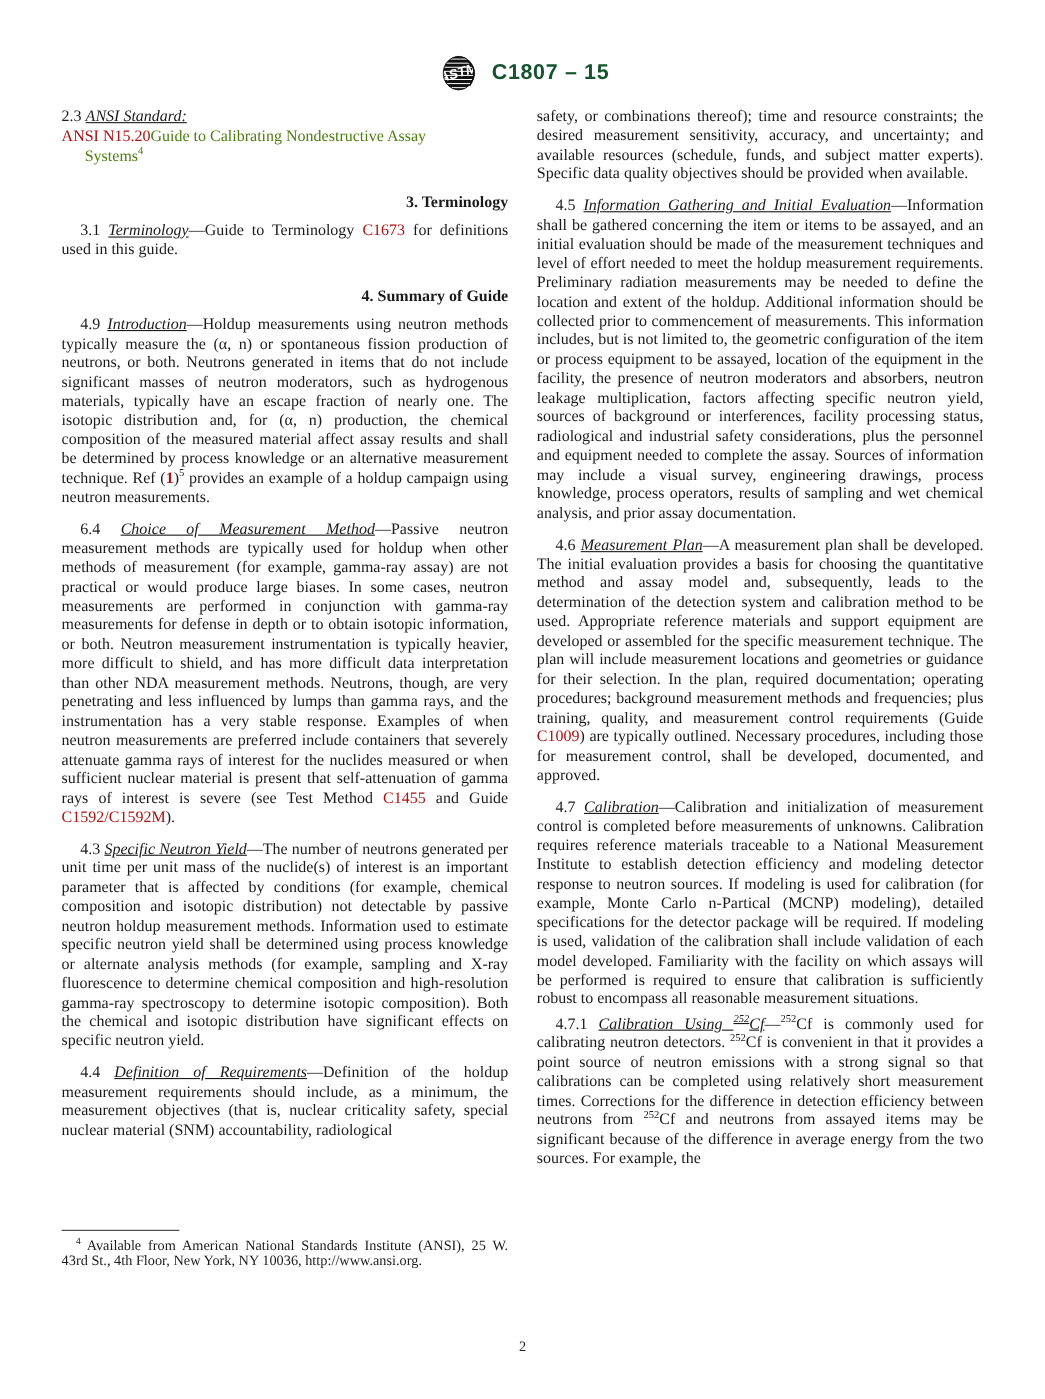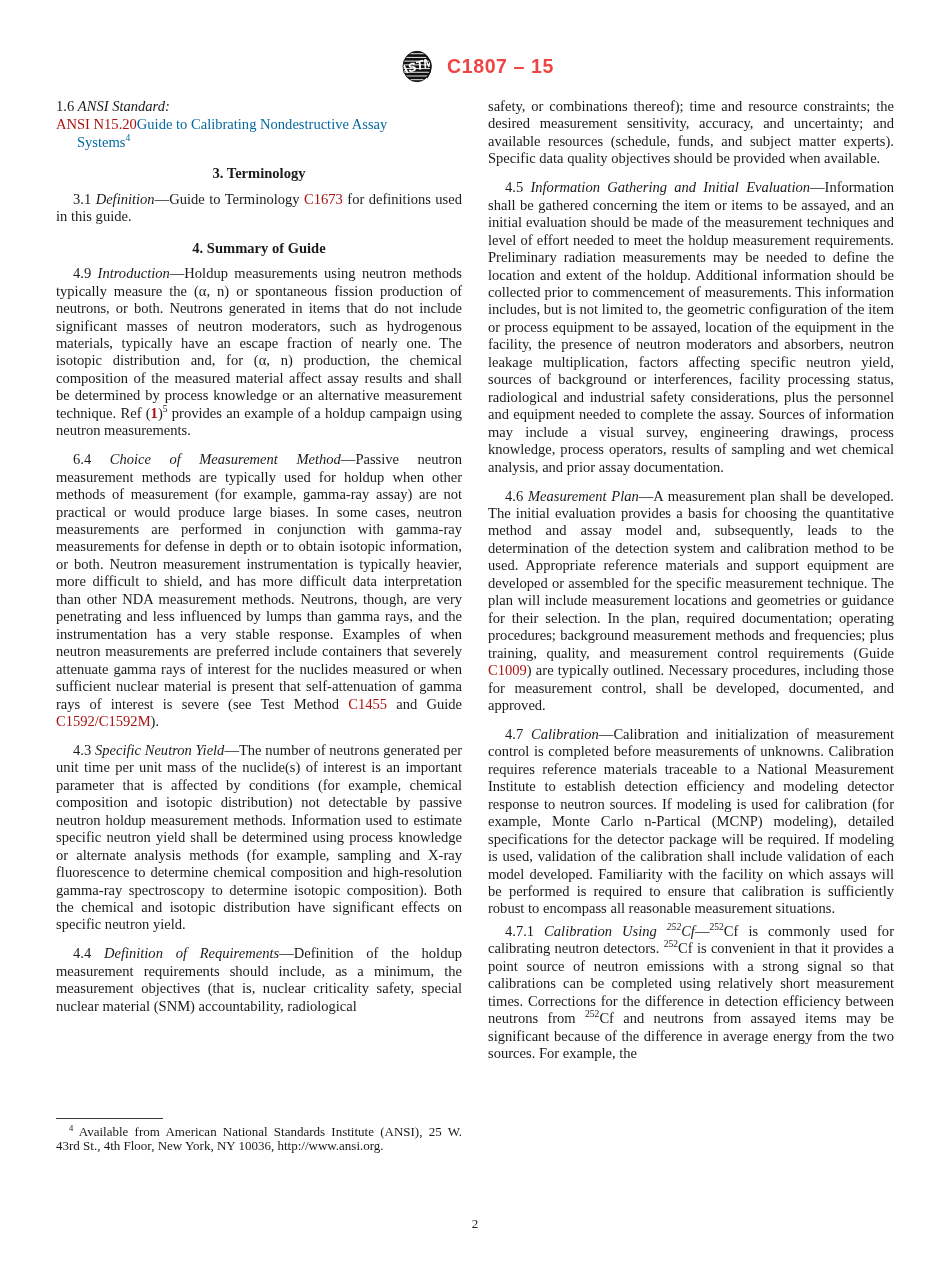--- a/index.html
+++ b/index.html
@@ -40,21 +40,21 @@
   .astm-logo {
     display: block;
     width: 42px;
     height: 33px;
   }
   .header-title {
     font-family: "Liberation Sans", "DejaVu Sans", sans-serif;
     font-size: 19.5px;
     font-weight: bold;
     letter-spacing: 0.6px;
-    color: #ef4444;
+    color: #14532d;
     white-space: nowrap;
   }
 
   
   .columns {
     position: absolute;
     top: 98px;
     left: 56px;
     width: 838px;
     height: 1105px;
@@ -82,29 +82,29 @@
     margin-bottom: 0;
   }
   .para + .para { margin-top: 11.5px; }
   .para.tight { margin-top: 0; }
 
   .noindent { text-indent: 0; }
 
   .sec-head {
     font-weight: bold;
     text-indent: 0;
-    text-align: center;
-    margin-top: 14px;
+    text-align: right;
+    margin-top: 25px;
     margin-bottom: 3px;
   }
-  .it { font-style: italic; }
+  .it { font-style: italic; text-decoration: underline; }
   .bf { font-weight: bold; }
 
   .stdref  { color: #aa1111; }
-  .bluelink { color: #0369a1; }
+  .bluelink { color: #4d7c0f; }
 
   .hang {
     text-indent: 0;
     padding-left: 0;
     text-align: justify;
   }
   .hang .cont { padding-left: 21px; }
 
   sup {
     font-size: 0.66em;
@@ -174,34 +174,34 @@
       <ellipse cx="50" cy="40" rx="34" ry="37" fill="none" stroke="#111111" stroke-width="2"></ellipse>
     </svg>
     <span class="header-title">C1807 – 15</span>
   </div>
 
   <div class="columns">
 
     <div class="col col-left">
 
       <p class="para noindent">
-        <span>1.6</span>
+        <span>2.3</span>
         <span class="it">ANSI Standard:</span>
       </p>
 
       <p class="hang" style="margin-top:1px;">
         <span class="stdref">ANSI N15.20</span><span class="bluelink">Guide to Calibrating Nondestructive Assay</span><br>
         <span class="cont bluelink">Systems</span><sup class="bluelink">4</sup>
       </p>
 
       <p class="sec-head">3.  Terminology</p>
 
       <p class="para tight" style="margin-top:8px;">
         <span>3.1</span>
-        <span class="it">Definition</span><span>—Guide to Terminology </span><span class="stdref">C1673</span><span> for definitions used in this guide.</span>
+        <span class="it">Terminology</span><span>—Guide to Terminology </span><span class="stdref">C1673</span><span> for definitions used in this guide.</span>
       </p>
 
       <p class="sec-head">4.  Summary of Guide</p>
 
       <p class="para tight" style="margin-top:8px;">
         <span>4.9</span>
         <span class="it">Introduction</span><span>—Holdup measurements using neutron methods typically measure the (α, n) or spontaneous fission production of neutrons, or both. Neutrons generated in items that do not include significant masses of neutron moderators, such as hydrogenous materials, typically have an escape fraction of nearly one. The isotopic distribution and, for (α, n) production, the chemical composition of the measured material affect assay results and shall be determined by process knowledge or an alternative measurement technique. Ref (</span><span class="bf stdref">1</span>)<sup>5</sup><span> provides an example of a holdup campaign using neutron measurements.</span>
       </p>
 
       <p class="para">

